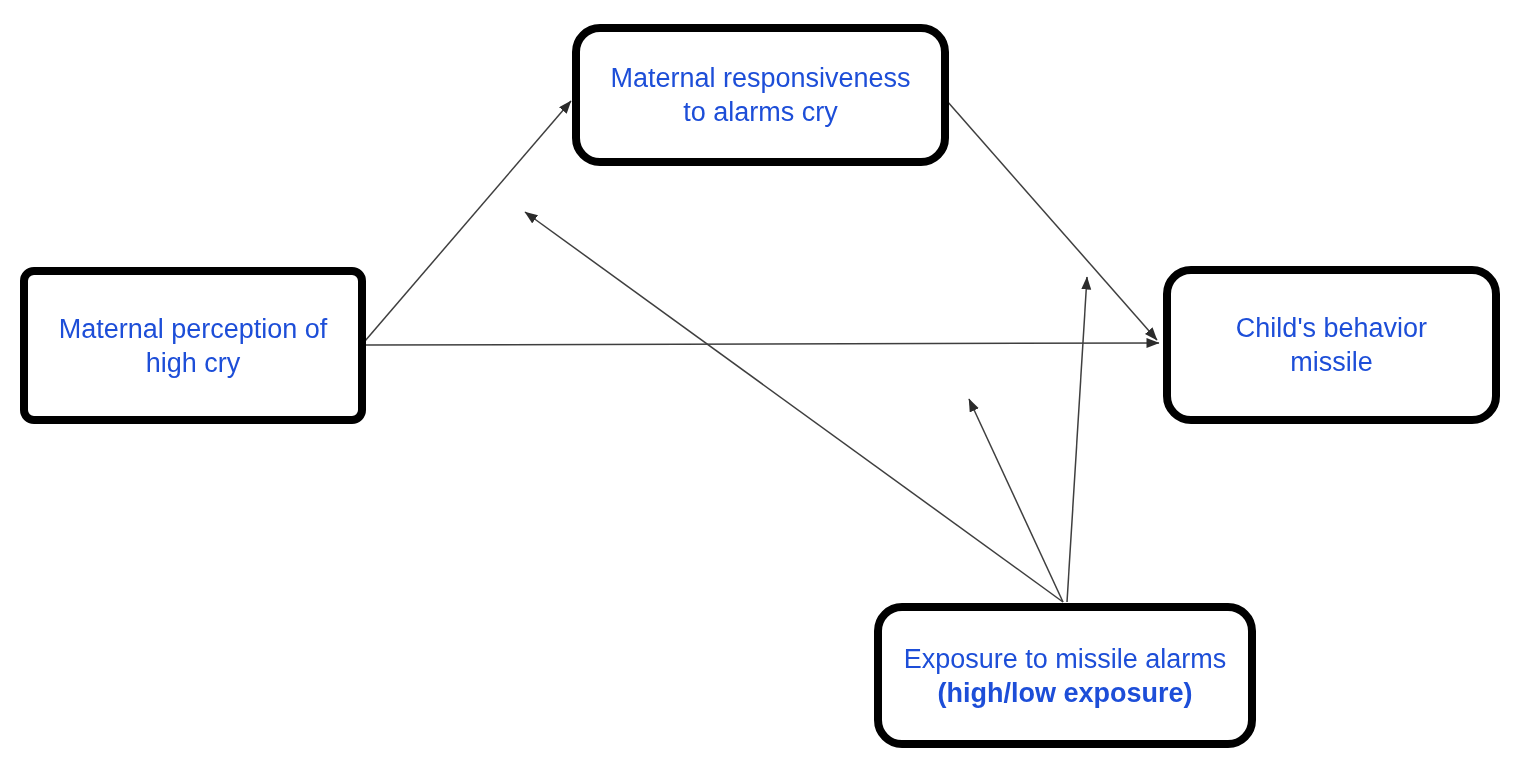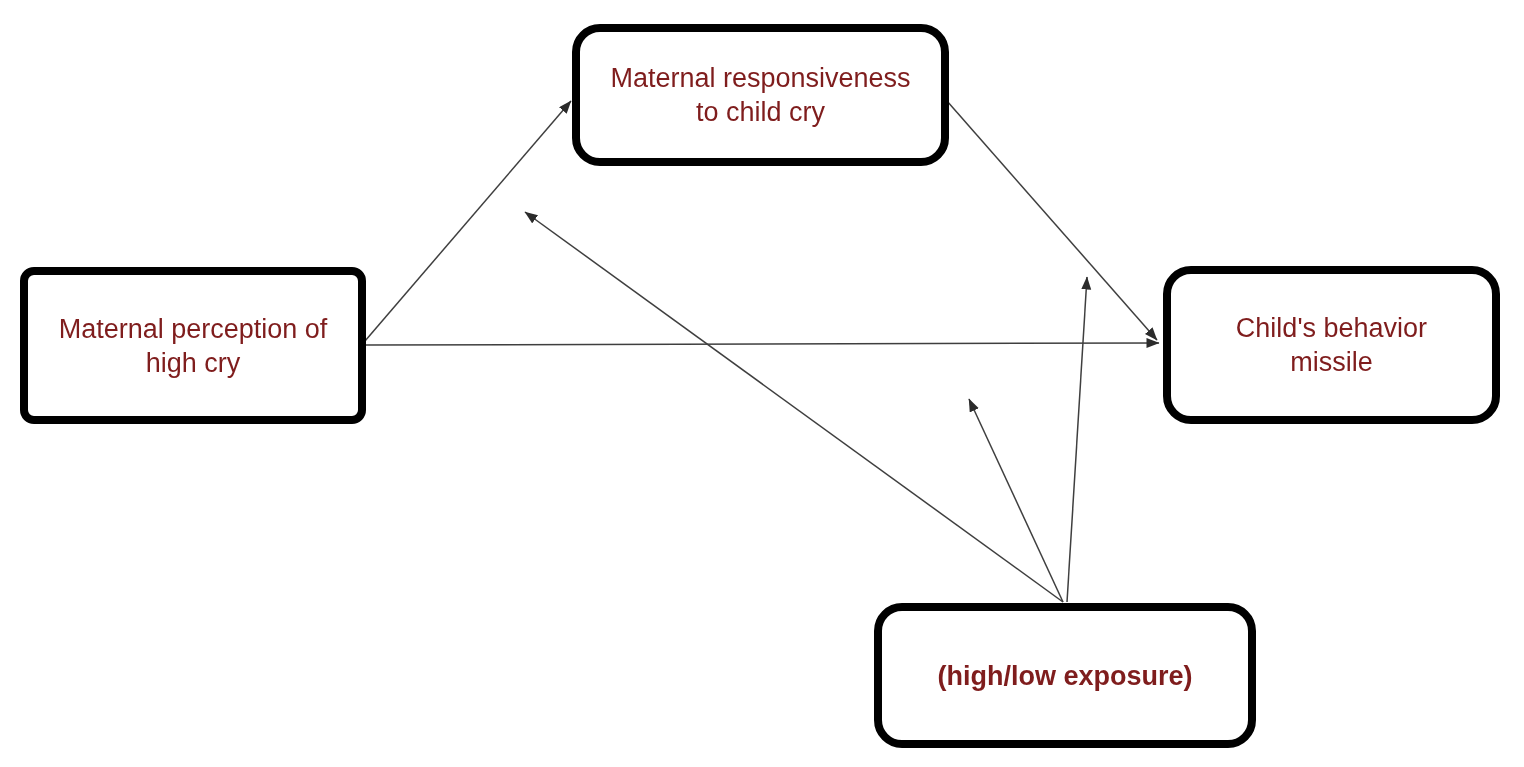--- a/index.html
+++ b/index.html
@@ -26,21 +26,21 @@
     position: absolute;
     box-sizing: border-box;
     background: #ffffff;
     border: 8px solid #000000;
     border-radius: 28px;
     display: flex;
     flex-direction: column;
     align-items: center;
     justify-content: center;
     text-align: center;
-    color: #7f1d1d;
+    color: #1d4ed8;
     font-size: 27px;
     line-height: 34px;
     z-index: 2;
   }
   .node .line { display: block; white-space: nowrap; }
   .node .bold { font-weight: bold; }
 
   .node-responsiveness { left: 572px; top: 24px;  width: 377px; height: 142px; }
   .node-perception     { left: 20px;  top: 267px; width: 346px; height: 157px; border-radius: 14px; }
   .node-behavior       { left: 1163px;top: 266px; width: 337px; height: 158px; }
@@ -66,30 +66,31 @@
 
     <line x1="1063" y1="602" x2="525" y2="212" stroke="#3f3f3f" stroke-width="1.5" marker-end="url(#arrow)"></line>
 
     <line x1="1063" y1="602" x2="969" y2="399" stroke="#3f3f3f" stroke-width="1.5" marker-end="url(#arrow)"></line>
 
     <line x1="1067" y1="602" x2="1087" y2="277" stroke="#3f3f3f" stroke-width="1.5" marker-end="url(#arrow)"></line>
   </svg>
 
   <div class="node node-responsiveness">
     <span class="line">Maternal responsiveness</span>
-    <span class="line">to child cry</span>
+    <span class="line">to alarms cry</span>
   </div>
 
   <div class="node node-perception">
     <span class="line">Maternal perception of</span>
     <span class="line">high cry</span>
   </div>
 
   <div class="node node-behavior">
     <span class="line">Child's behavior</span>
     <span class="line">missile</span>
   </div>
 
   <div class="node node-exposure">
+    <span class="line">Exposure to missile alarms</span>
     <span class="line bold">(high/low exposure)</span>
   </div>
 
 </div>
 
 </body></html>

